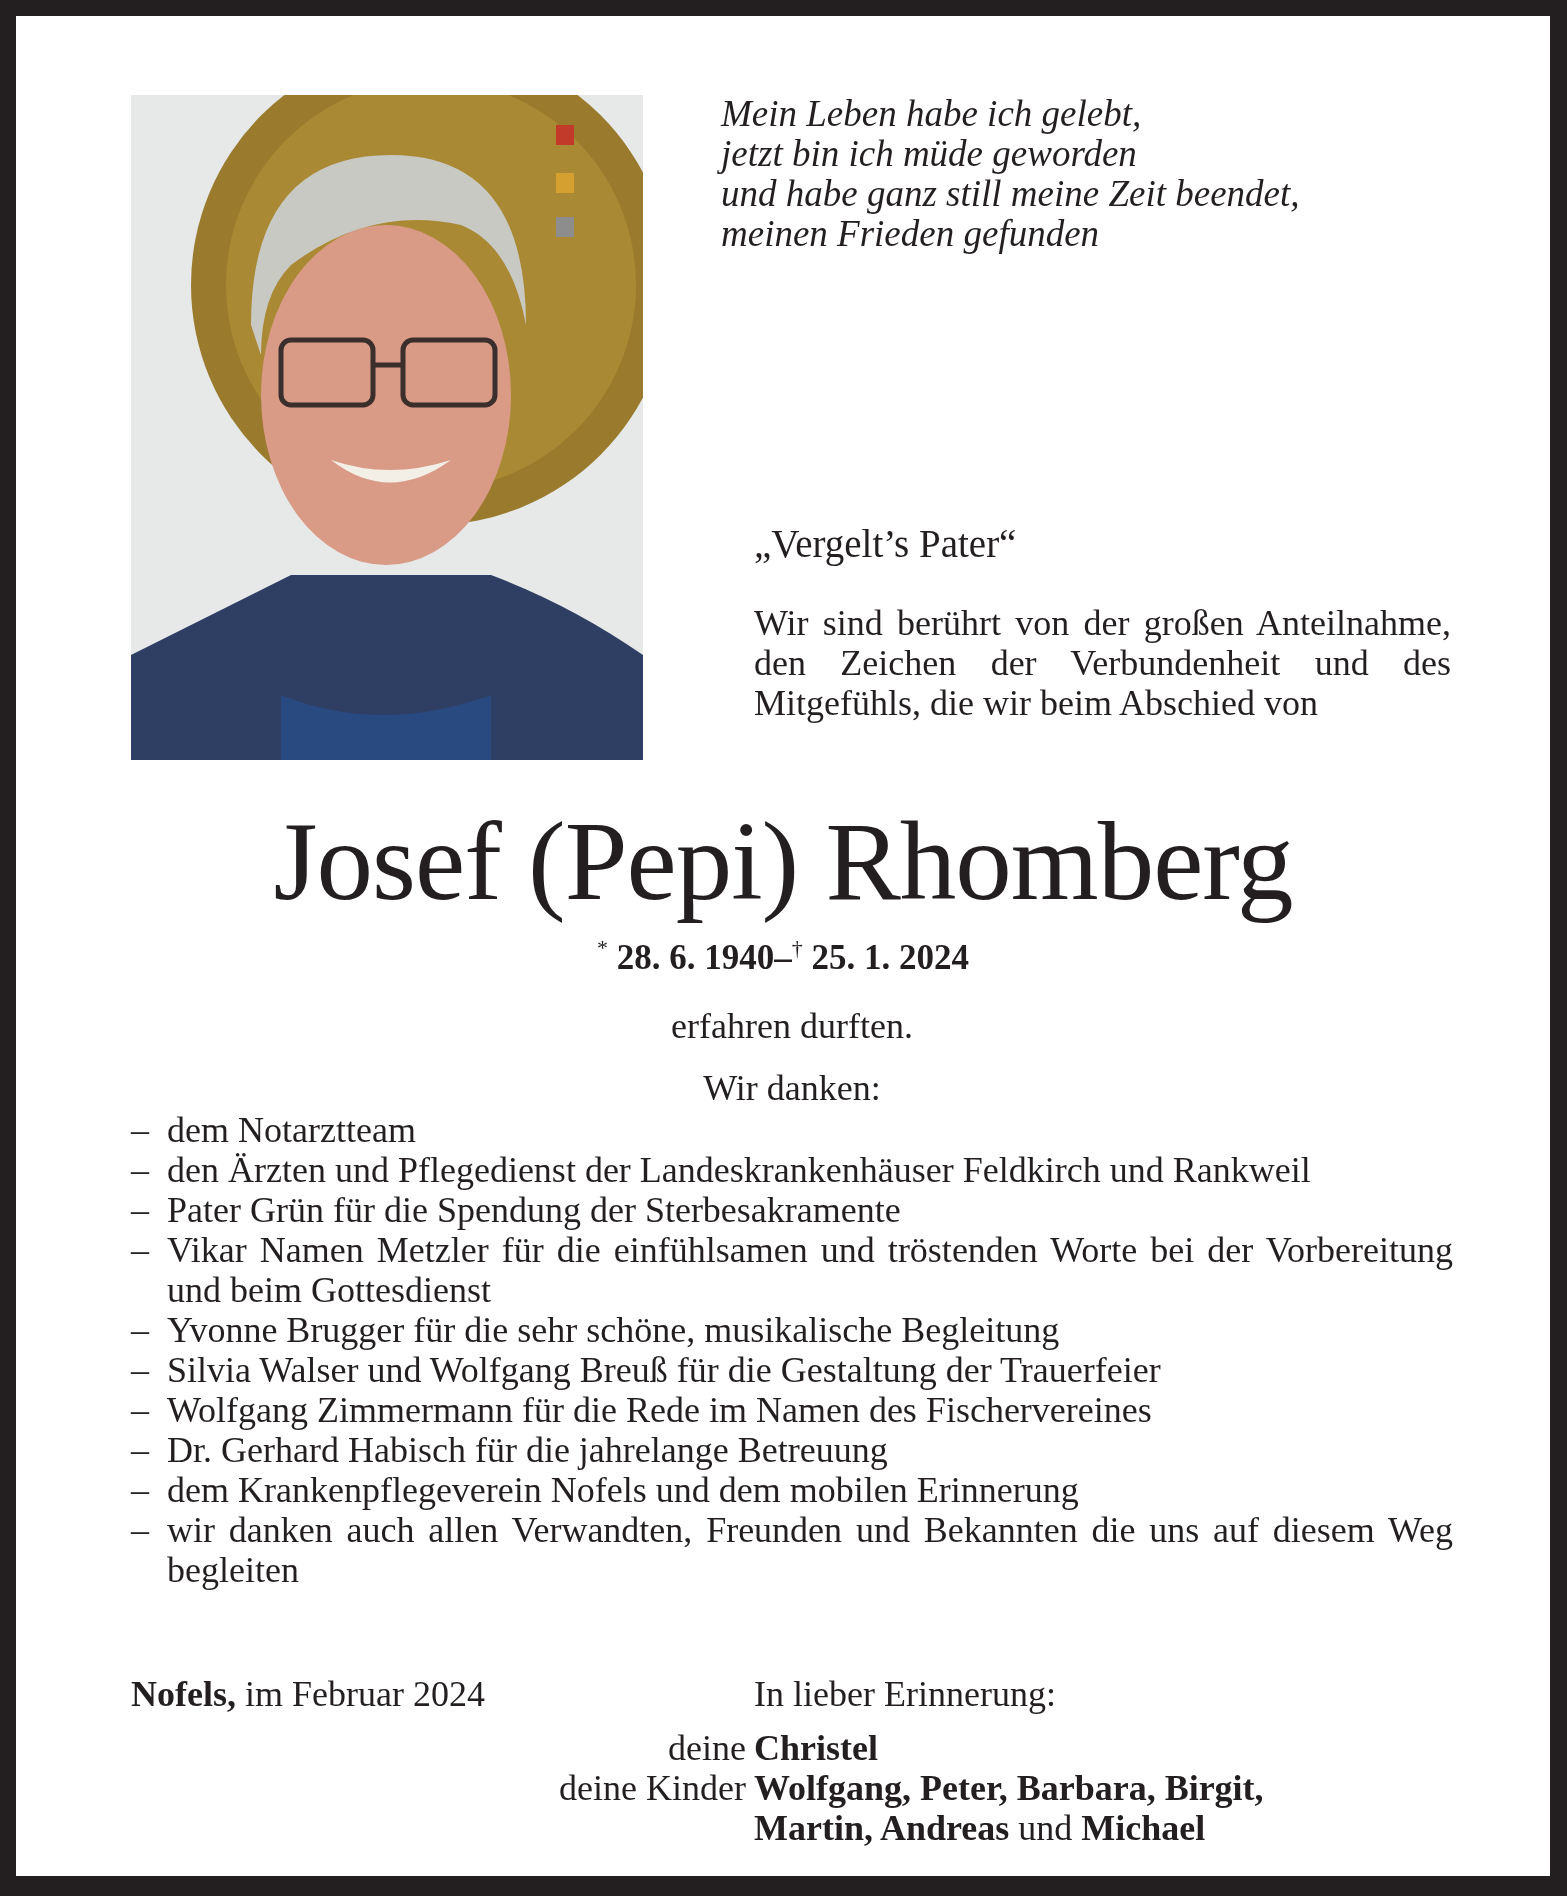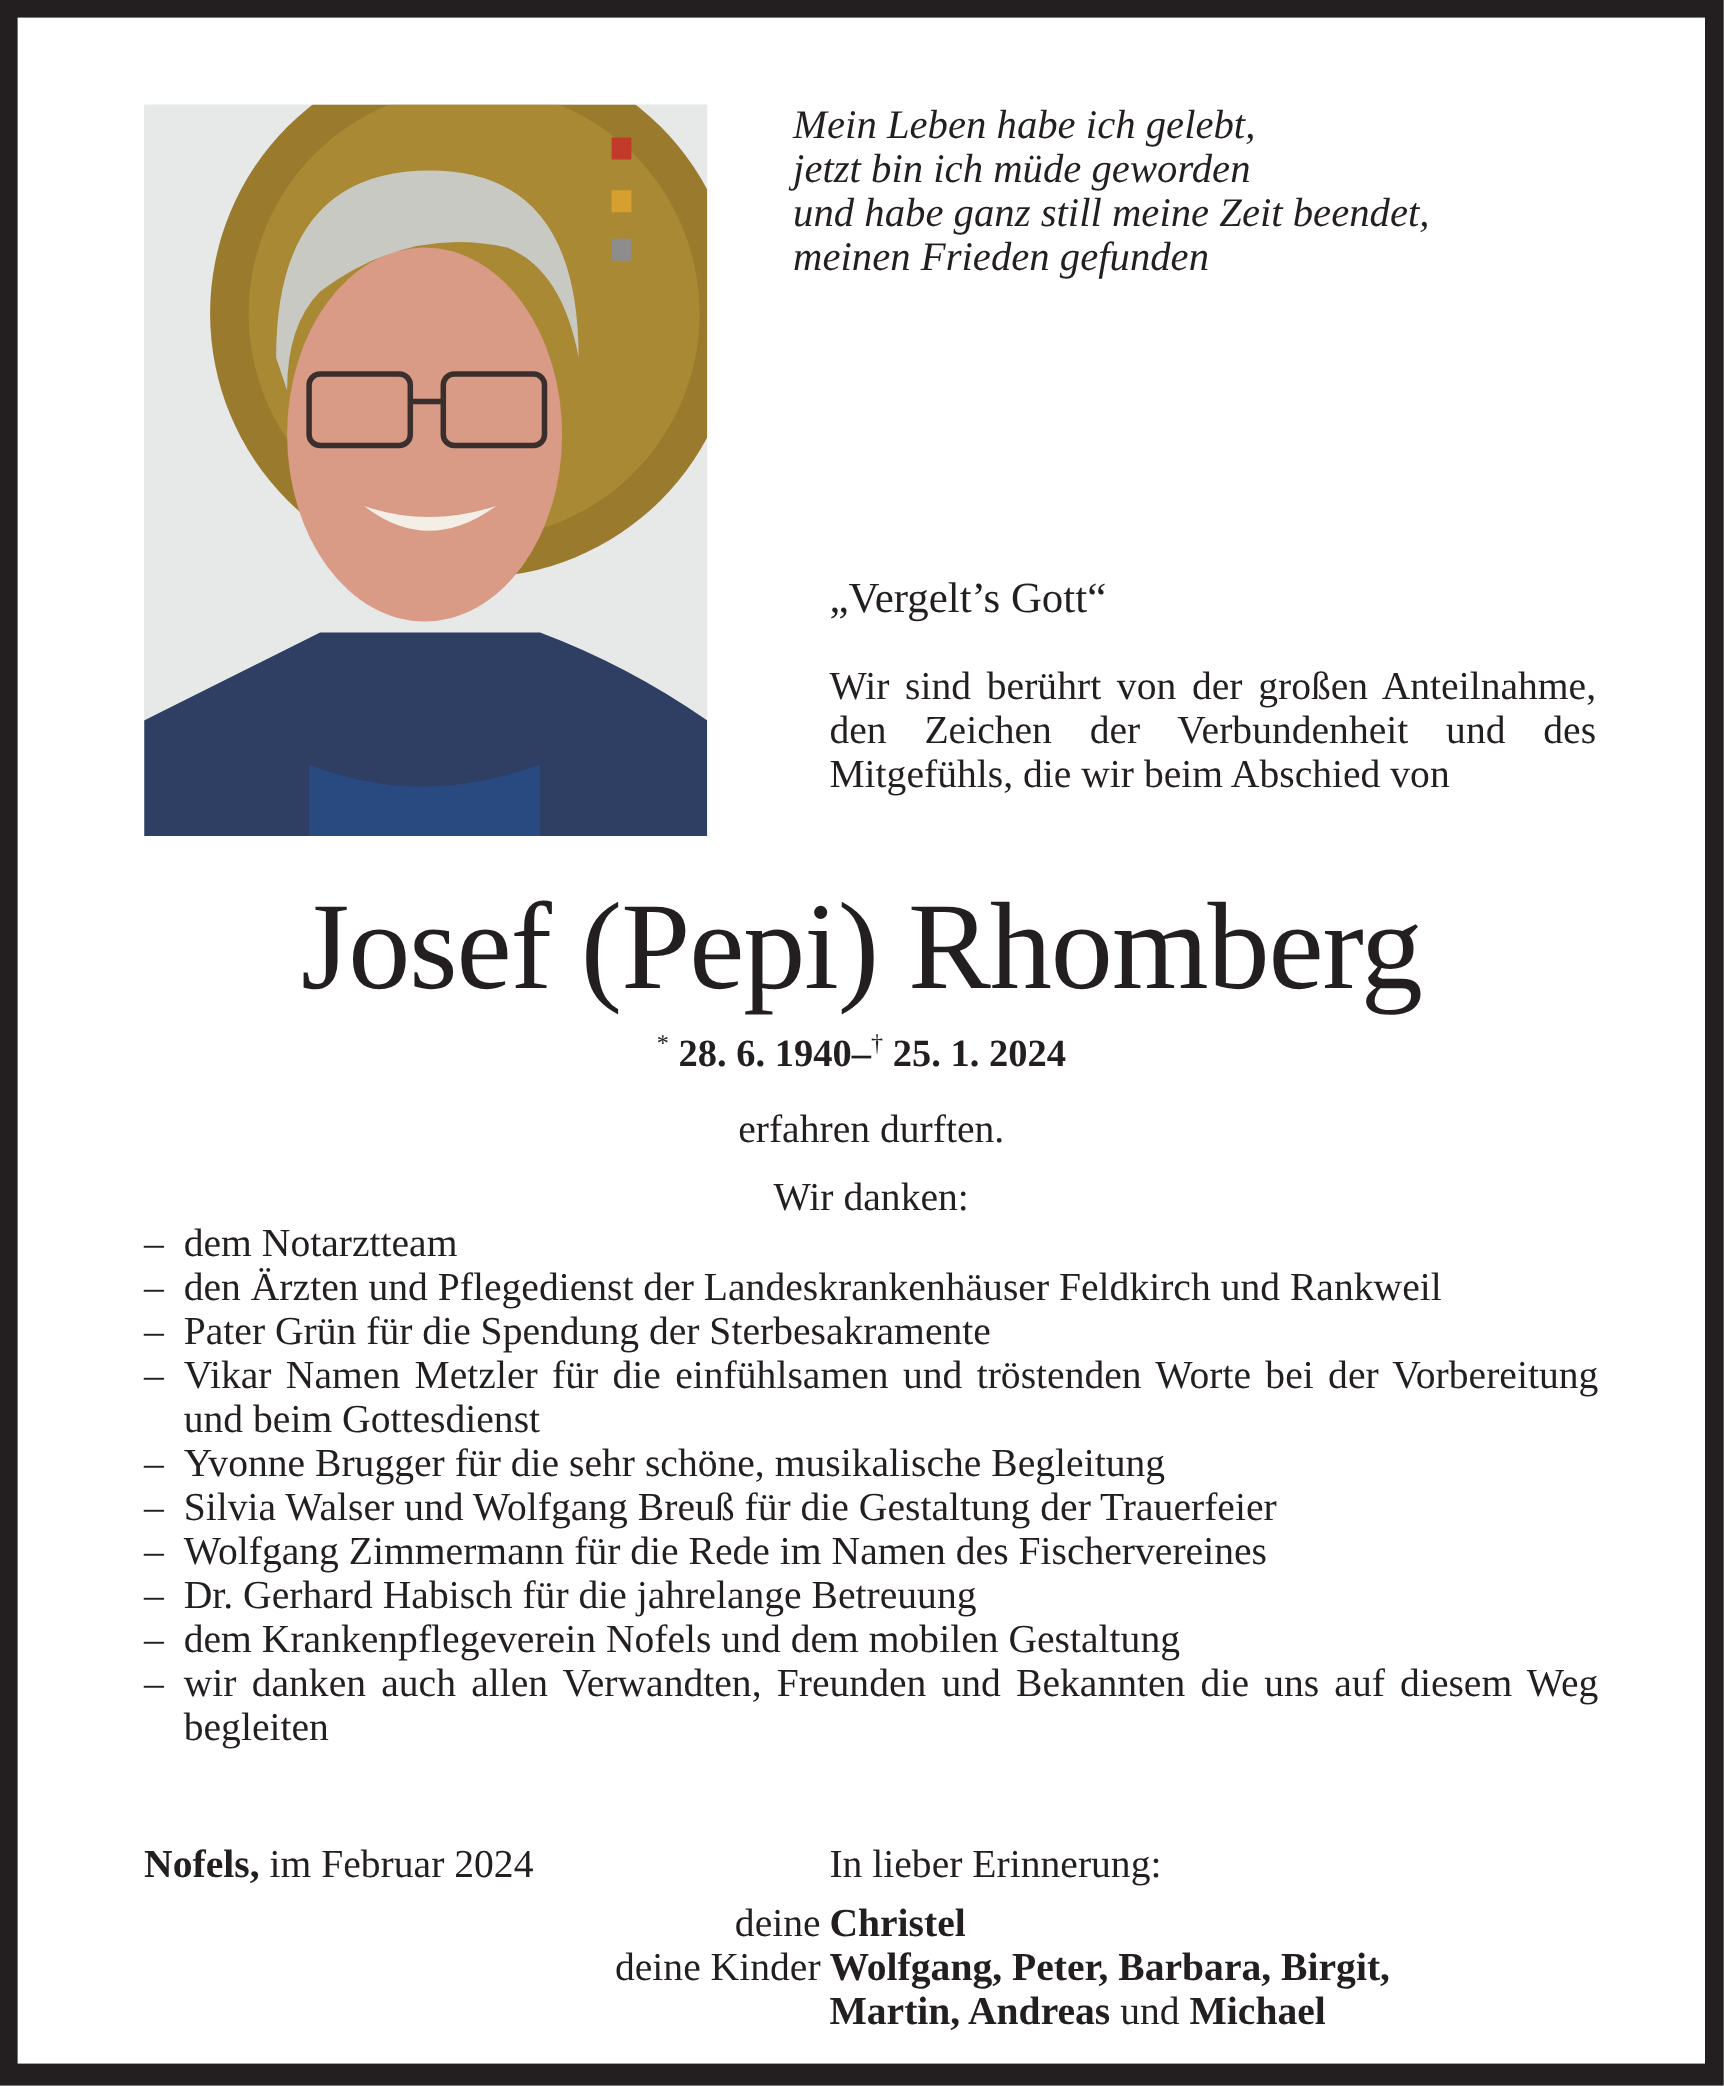--- a/index.html
+++ b/index.html
@@ -86,21 +86,21 @@
     </svg>
   </div>
 
   <div class="poem">
     <div>Mein Leben habe ich gelebt,</div>
     <div>jetzt bin ich müde geworden</div>
     <div>und habe ganz still meine Zeit beendet,</div>
     <div>meinen Frieden gefunden</div>
   </div>
 
-  <div class="vergelts">„Vergelt’s Gott“</div>
+  <div class="vergelts">„Vergelt’s Pater“</div>
 
   <div class="intro">Wir sind berührt von der großen Anteil­nahme, den Zeichen der Verbunden­heit und des Mitgefühls, die wir beim Abschied von</div>
 
   <div class="name">Josef (Pepi) Rhomberg</div>
 
   <div class="dates">
     <sup>*</sup>
     <span>28. 6. 1940</span><span>–</span><sup>†</sup>
     <span>25. 1. 2024</span>
   </div>
@@ -110,21 +110,21 @@
     <p class="danken">Wir danken:</p>
     <ul class="thanks">
       <li><span class="dash">–</span><span>dem Notarztteam</span></li>
       <li><span class="dash">–</span><span>den Ärzten und Pflegedienst der Landeskrankenhäuser Feldkirch und Rankweil</span></li>
       <li><span class="dash">–</span><span>Pater Grün für die Spendung der Sterbesakramente</span></li>
       <li><span class="dash">–</span><span>Vikar Namen Metzler für die einfühlsamen und tröstenden Worte bei der Vorbereitung und beim Gottesdienst</span></li>
       <li><span class="dash">–</span><span>Yvonne Brugger für die sehr schöne, musikalische Begleitung</span></li>
       <li><span class="dash">–</span><span>Silvia Walser und Wolfgang Breuß für die Gestaltung der Trauerfeier</span></li>
       <li><span class="dash">–</span><span>Wolfgang Zimmermann für die Rede im Namen des Fischervereines</span></li>
       <li><span class="dash">–</span><span>Dr. Gerhard Habisch für die jahrelange Betreuung</span></li>
-      <li><span class="dash">–</span><span>dem Krankenpflegeverein Nofels und dem mobilen Gestaltung</span></li>
+      <li><span class="dash">–</span><span>dem Krankenpflegeverein Nofels und dem mobilen Erinnerung</span></li>
       <li><span class="dash">–</span><span>wir danken auch allen Verwandten, Freunden und Bekannten die uns auf diesem Weg begleiten</span></li>
     </ul>
   </div>
 
   <div class="footer">
     <div class="place">
       <b>Nofels,</b>
       <span>im Februar 2024</span>
     </div>
     <div class="memory">In lieber Erinnerung:</div>

